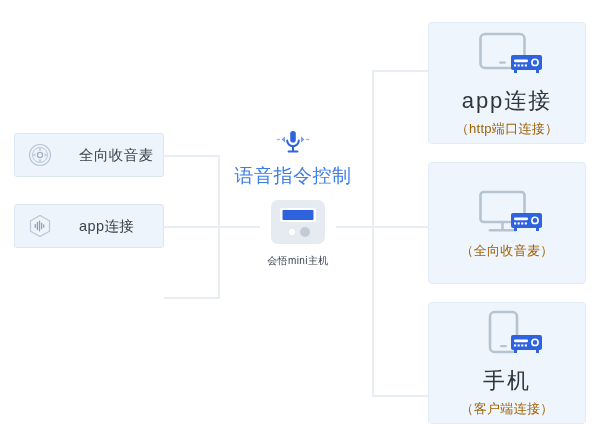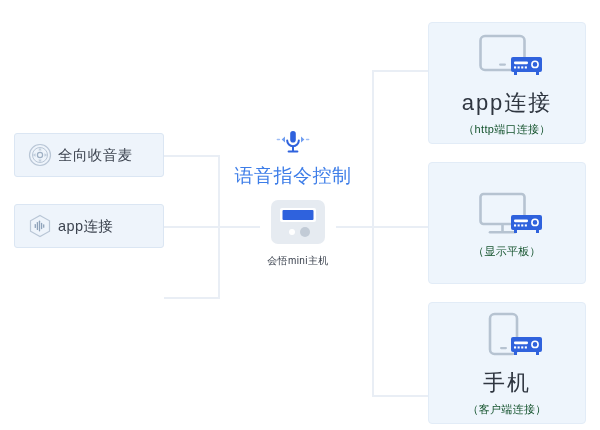--- a/index.html
+++ b/index.html
@@ -30,21 +30,21 @@
     position: absolute;
     left: 14px;
     width: 150px;
     height: 44px;
     background: #eef4fb;
     border: 1px solid #dbe6f3;
     border-radius: 3px;
     display: flex;
     align-items: center;
     padding-left: 12px;
-    gap: 5px;
+    gap: 26px;
   }
   .src-box .src-icon {
     width: 26px; height: 26px;
     flex: 0 0 26px;
     display: flex; align-items: center; justify-content: center;
   }
   .src-box .src-label {
     font-size: 14.5px;
     color: #3d4450;
     letter-spacing: 0.4px;
@@ -108,22 +108,22 @@
     height: 52px;
   }
   .ep-card .ep-title {
     font-size: 22px;
     color: #2f3640;
     letter-spacing: 2px;
     margin-top: 6px;
     white-space: nowrap;
   }
   .ep-card .ep-sub {
-    font-size: 11px;
-    color: #14532d;
+    font-size: 13px;
+    color: #a16207;
     letter-spacing: 0.3px;
     margin-top: 4px;
     white-space: nowrap;
   }
 </style>
 </head>
 <body>
 
 <div id="stage">
 
@@ -242,21 +242,21 @@
             <rect x="49.6" y="34.4" width="2.1" height="2.1"></rect>
             <rect x="53.2" y="34.4" width="2.1" height="2.1"></rect>
             <rect x="56.8" y="34.4" width="2.1" height="2.1"></rect>
           </g>
           <circle cx="67" cy="32.4" r="3.1" fill="none" stroke="#ffffff" stroke-width="1.6"></circle>
           <rect x="46" y="40" width="3" height="3" fill="#2f62dd"></rect>
           <rect x="68" y="40" width="3" height="3" fill="#2f62dd"></rect>
         </g>
       </svg>
     </div>
-    <div class="ep-sub">（显示平板）</div>
+    <div class="ep-sub">（全向收音麦）</div>
   </div>
 
   <div class="ep-card" style="top:302px; height:122px;align-items:center;">
     <div class="ep-icon">
       <svg width="78" height="50" viewBox="0 0 78 50">
         <rect x="22" y="2" width="27" height="40" rx="4.5" fill="none" stroke="#b6c3d1" stroke-width="2.6"></rect>
         <rect x="32" y="35" width="7" height="2.2" rx="1.1" fill="#b6c3d1"></rect>
         <g>
           <rect x="43" y="25" width="31" height="15" rx="2" fill="#2f62dd"></rect>
           <rect x="46" y="29.6" width="14" height="2.6" rx="1.1" fill="#ffffff"></rect>

